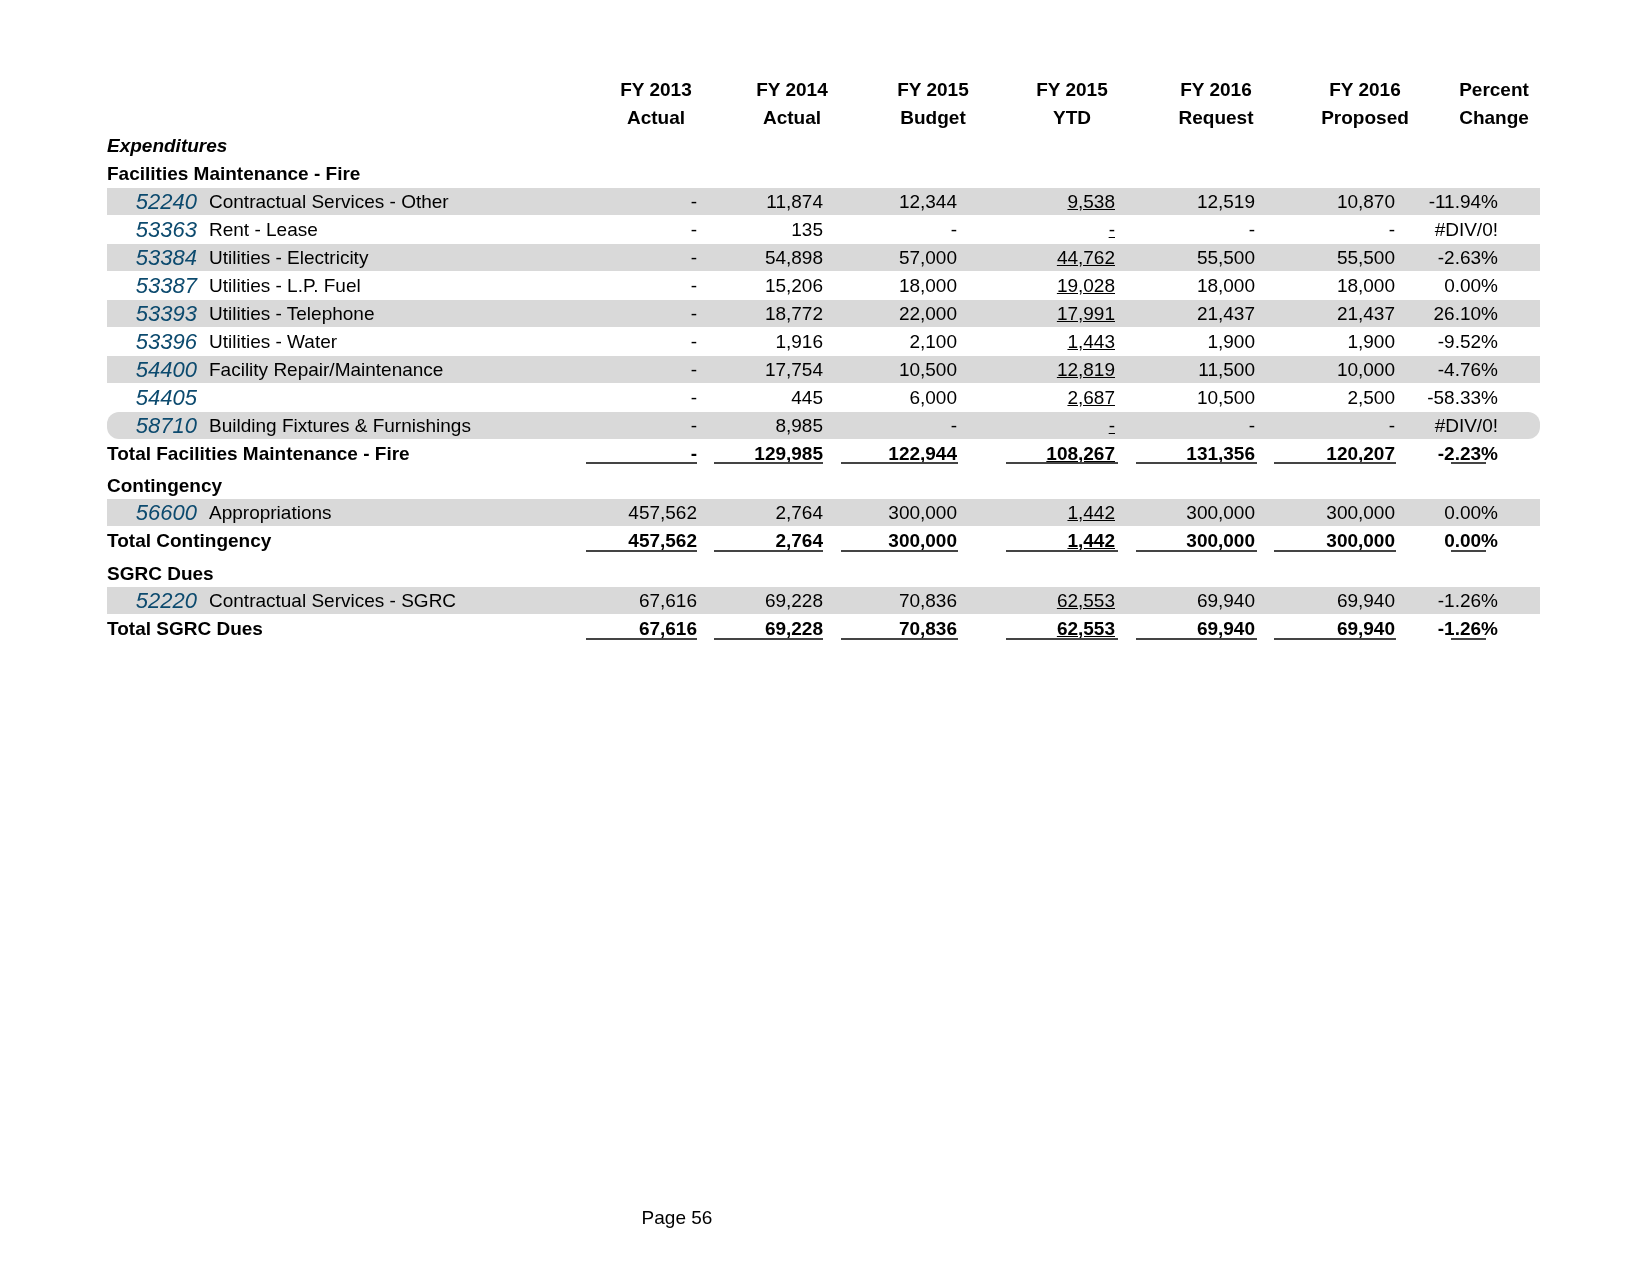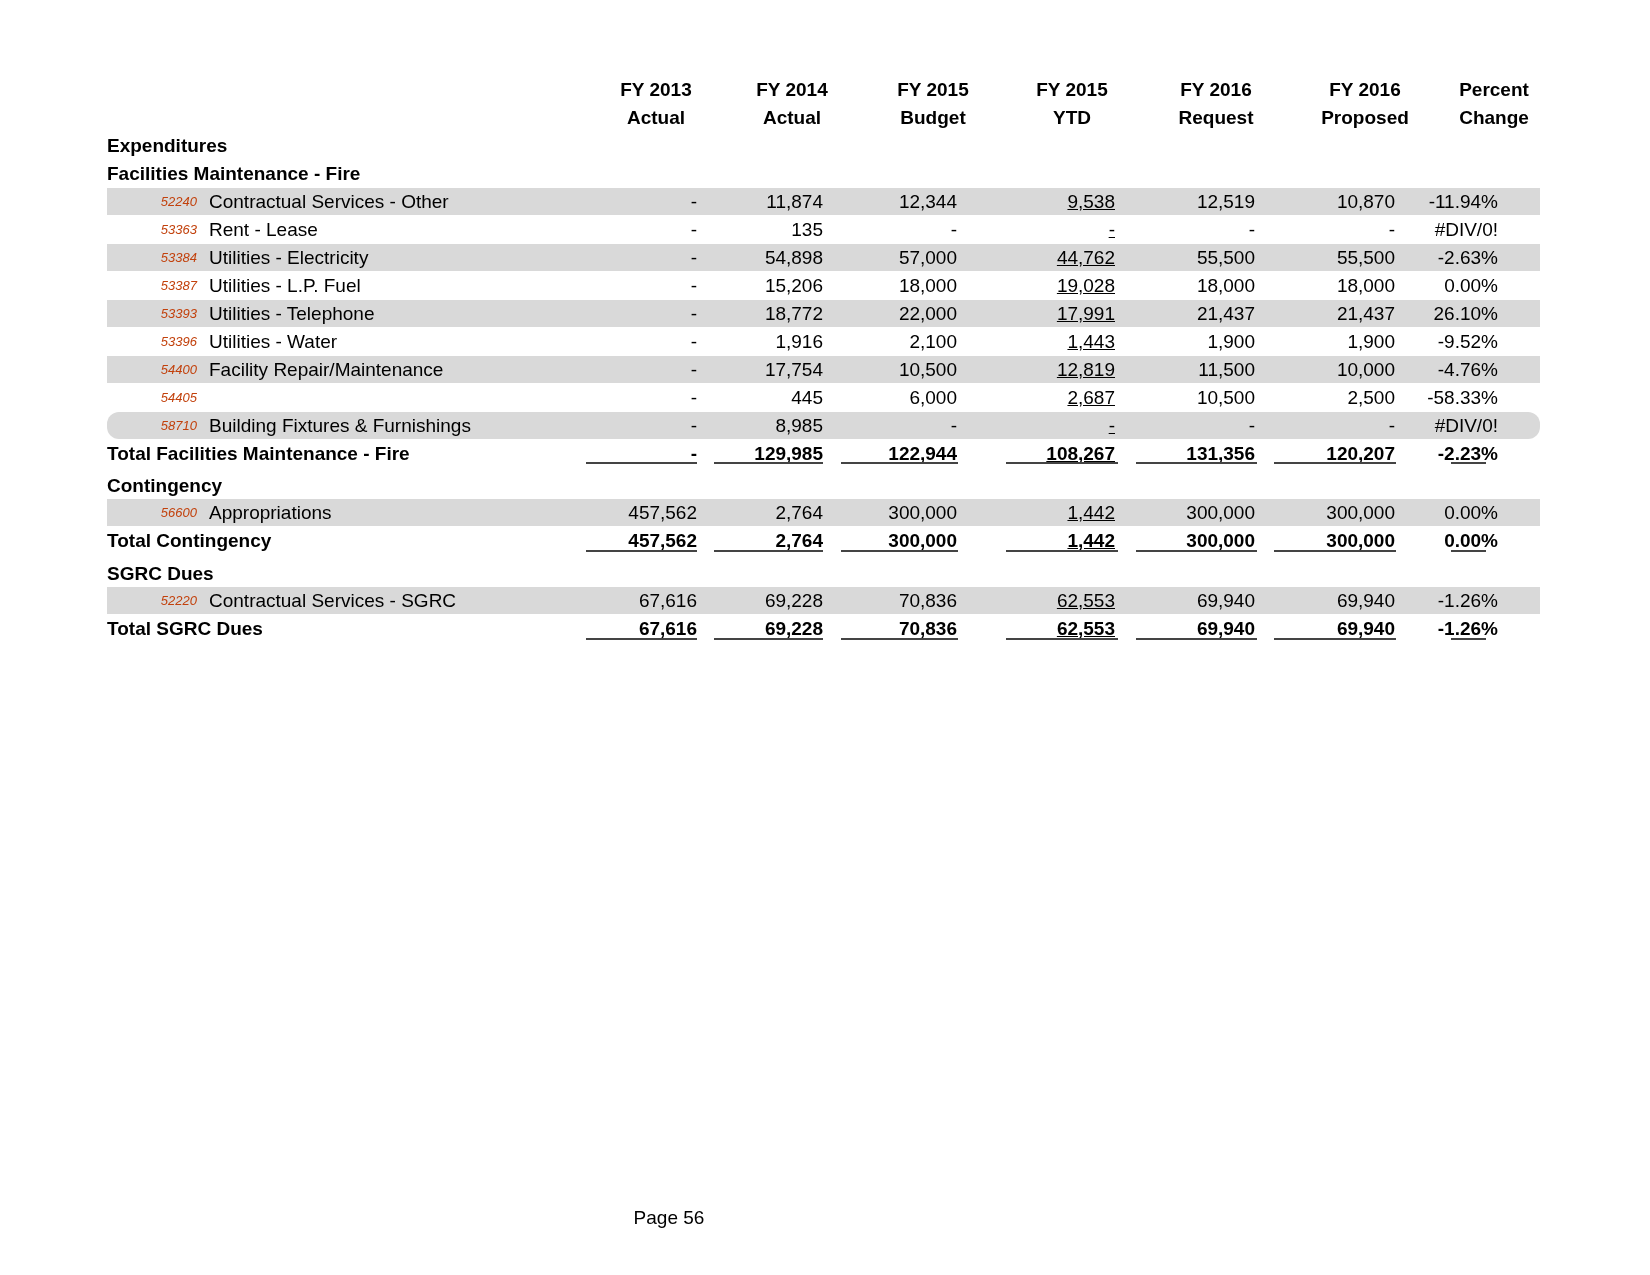--- a/index.html
+++ b/index.html
@@ -3,33 +3,33 @@
 <meta charset="utf-8">
 <style>
   html, body { margin: 0; padding: 0; background: #ffffff; }
   body { width: 1650px; height: 1275px; position: relative; overflow: hidden;
          font-family: "Liberation Sans", "DejaVu Sans", sans-serif; color: #000; }
   .page { position: absolute; left: 0; top: 0; width: 1650px; height: 1275px; }
   .hdr { position: absolute; font-weight: bold; font-size: 19px; text-align: center; width: 140px; line-height: 28px; }
   .row { position: absolute; left: 107px; width: 1433px; height: 27px; font-size: 19px; line-height: 27px; }
   .row.shade { background: #d9d9d9; }
   .lbl { position: absolute; left: 107px; font-size: 19px; font-weight: bold; line-height: 27px; white-space: nowrap; }
-  .code { position: absolute; right: 1343px; font-style: italic; font-size: 13px; color: #c2410c; }
+  .code { position: absolute; right: 1343px; font-style: italic; font-size: 22px; color: #0c4a6e; }
   .desc { position: absolute; left: 102px; white-space: nowrap; }
   .cell { position: absolute; text-align: right; white-space: nowrap; }
   .tot { font-weight: bold; }
   .ul { position: absolute; height: 2px; background: #444; }
   .c0 { right: 843px; } 
   .c1 { right: 717px; }
   .c2 { right: 583px; }
   .c3 { right: 425px; text-decoration: underline; }
   .c4 { right: 285px; }
   .c5 { right: 145px; }
   .c6 { right: 42px; }
-  .pagenum { position: absolute; left: 0; width: 1338px; top: 1207px; text-align: center; font-size: 19px; }
+  .pagenum { position: absolute; left: 8px; width: 1338px; top: 1207px; text-align: center; font-size: 19px; }
 </style>
 </head>
 <body>
 
 <div class="page">
 
   <div>
     <div class="hdr" style="left:586px;top:76px;">
         <div>FY 2013</div>
         <div>Actual</div>
@@ -53,21 +53,21 @@
     <div class="hdr" style="left:1295px;top:76px;">
         <div>FY 2016</div>
         <div>Proposed</div>
       </div>
     <div class="hdr" style="left:1424px;top:76px;">
         <div>Percent</div>
         <div>Change</div>
       </div>
   </div>
 
-  <div class="lbl" style="top:132px;">Expenditures</div>
+  <div class="lbl" style="top:132px;font-style:italic;">Expenditures</div>
   <div class="lbl" style="top:160px;">Facilities Maintenance - Fire</div>
 
   <div class="row shade" style="top:188px;">
     <span class="code">52240</span>
     <span class="desc">Contractual Services - Other</span>
     <span class="cell c0">-</span>
     <span class="cell c1">11,874</span>
     <span class="cell c2">12,344</span>
     <span class="cell c3">9,538</span>
     <span class="cell c4">12,519</span>

